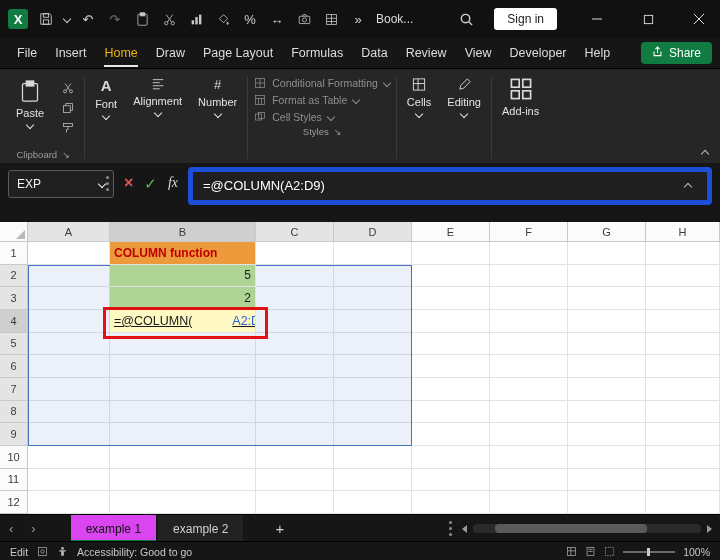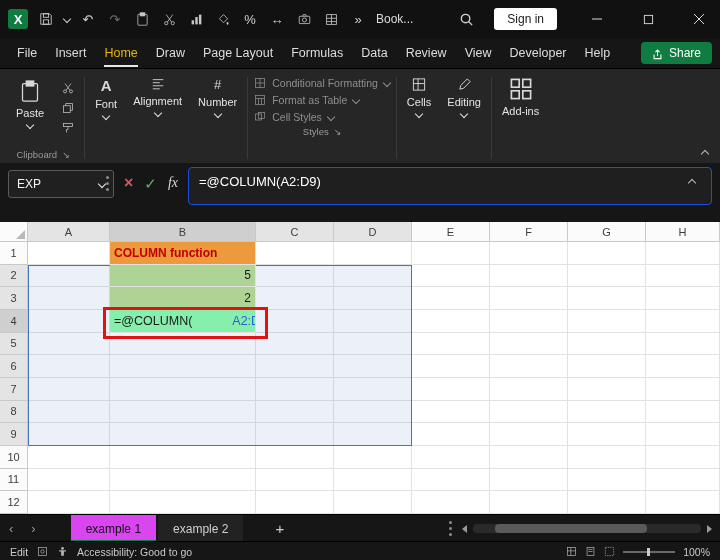--- a/index.html
+++ b/index.html
@@ -16,21 +16,21 @@
   .winctl{width:42px;height:38px;display:flex;align-items:center;justify-content:center;color:#dcdcdc;flex:none;}
   .chev{display:inline-block;width:5px;height:5px;border-right:1.3px solid currentColor;border-bottom:1.3px solid currentColor;transform:rotate(45deg);vertical-align:middle;}
   .chev.up{transform:rotate(-135deg);}
   .dots3{display:inline-block;width:3px;height:3px;border-radius:50%;background:#8a8a8a;box-shadow:0 6px 0 #8a8a8a,0 -6px 0 #8a8a8a;margin:0 4px;}
 
   
   .menubar{position:absolute;top:38px;left:0;right:0;height:30px;display:flex;align-items:center;padding:0 8px;background:#161616;}
   .menu-item{padding:5px 9px;font-size:12.5px;color:#dddddd;position:relative;white-space:nowrap;}
   .menu-item.active{color:#eab308;}
   .menu-item.active::after{content:"";position:absolute;left:9px;right:9px;bottom:-2px;height:2px;background:#e6e6e6;}
-  .share-btn{margin-left:auto;background:var(--accent-green,#107C41);color:#fff;font-size:12px;padding:4px 11px;border-radius:4px;display:flex;align-items:flex-end;gap:6px;}
+  .share-btn{margin-left:auto;background:var(--accent-green,#107C41);color:#fff;font-size:12px;padding:4px 11px;border-radius:4px;display:flex;align-items:flex-start;gap:6px;}
 
   
   .ribbon{position:absolute;top:68px;left:0;right:0;height:94px;background:#262626;border-top:1px solid #000;border-bottom:1px solid #000;display:flex;padding:2px 4px 0 4px;}
   .rgroup{display:flex;flex-direction:column;padding:2px 4px;}
   .rgroup-body{flex:1;display:flex;align-items:flex-start;gap:6px;}
   .rgroup-label{height:17px;font-size:9.5px;color:#9b9b9b;display:flex;align-items:center;justify-content:center;gap:5px;}
   .rsep{width:1px;background:#3a3a3a;margin:6px 2px;flex:none;}
   .bigbtn{display:flex;flex-direction:column;align-items:center;gap:4px;padding:6px 8px 2px 8px;color:#e3e3e3;font-size:11px;white-space:nowrap;}
   .bigbtn .blabel{display:flex;flex-direction:column;align-items:center;gap:3px;}
   .ministack{display:flex;flex-direction:column;gap:6px;padding-top:8px;}
@@ -40,34 +40,34 @@
   .collapse-chev{position:absolute;right:12px;bottom:8px;color:#bbb;}
   .launcher{font-size:9px;color:#9b9b9b;}
 
   
   .formulabar{position:absolute;top:163px;left:0;right:0;height:59px;background:#161616;}
   .namebox{position:absolute;left:8px;top:7px;width:88px;height:26px;background:#202020;border:1px solid #5a5a5a;border-radius:3px;display:flex;align-items:center;justify-content:space-between;padding:0 8px;font-size:12px;color:#f2f2f2;}
   .fbar-ctrls{position:absolute;left:102px;top:7px;height:26px;display:flex;align-items:center;gap:11px;}
   .fx{font-style:italic;font-family:"Liberation Serif",serif;color:#d8d8d8;font-size:14px;}
   .cancel-x{color:#E05252;font-size:16px;font-weight:bold;line-height:1;}
   .enter-check{color:#63B663;font-size:15px;line-height:1;}
-  .formula-input{position:absolute;left:188px;right:8px;top:4px;height:38px;background:#1f1f1f;border:1px solid #1d4ed8;border-radius:4px;padding:6px 22px 0 10px;font-size:13px;color:#fff;box-sizing:border-box;}
+  .formula-input{position:absolute;left:188px;right:8px;top:4px;height:38px;background:#1f1f1f;border:5px solid #1d4ed8;border-radius:4px;padding:6px 22px 0 10px;font-size:13px;color:#fff;box-sizing:border-box;}
   .expand-chev{position:absolute;right:16px;top:12px;color:#bbb;}
 
   
   .grid{position:absolute;top:222px;left:0;width:720px;height:292px;background:#fff;display:grid;color:#1a1a1a;}
   .gh{background:#FBFBFB;border-right:1px solid #C9C9C9;border-bottom:1px solid #C9C9C9;display:flex;align-items:center;justify-content:center;font-size:11px;color:#3c3c3c;box-sizing:border-box;}
   .gh.sel{background:#E4E4E4;}
   .gh.active{background:#CFCFCF;}
   .corner{background:#FBFBFB;border-right:1px solid #C9C9C9;border-bottom:1px solid #C9C9C9;position:relative;box-sizing:border-box;}
   .corner::after{content:"";position:absolute;right:2px;bottom:2px;border-left:9px solid transparent;border-bottom:9px solid #B8B8B8;}
   .cell{border-right:1px solid #E2E2E2;border-bottom:1px solid #E2E2E2;font-size:12px;display:flex;align-items:center;padding:0 4px;overflow:hidden;white-space:nowrap;box-sizing:border-box;}
   .cell.title{background:var(--cell-title-fill,#EC9A3C);color:var(--cell-title-text,#C00000);font-weight:bold;position:relative;z-index:3;}
   .cell.green{background:var(--cell-green-fill,#AED495);justify-content:flex-end;position:relative;z-index:3;}
-  .cell.edit{background:#86efac;position:relative;z-index:3;font-size:12.5px;}
+  .cell.edit{background:#fef9c3;position:relative;z-index:3;font-size:12.5px;text-decoration:underline;}
   .cell.edit .ref{color:var(--reference-blue,#2E5FD6);margin-left:40px;}
   .sel-overlay{position:absolute;z-index:2;background:var(--selection-fill,rgba(68,114,196,.1));border:1.5px solid var(--selection-border,#4472C4);pointer-events:none;box-sizing:border-box;}
   .red-box{position:absolute;z-index:5;border:3px solid var(--annotation-red,#E31212);pointer-events:none;box-sizing:border-box;}
 
   
   .tabbar{position:absolute;top:514px;left:0;right:0;height:27px;background:#161616;display:flex;align-items:center;border-top:1px solid #000;}
   .tab-nav{color:#9a9a9a;font-size:13px;padding:0 9px;}
   .sheet-tab{height:27px;display:flex;align-items:center;padding:0 15px;font-size:12px;position:relative;}
   .sheet-tab.active{background:#d946ef;color:#111;margin-left:26px;}
   .sheet-tab.active::after{content:"";position:absolute;left:0;right:0;bottom:0;height:2px;background:var(--accent-green,#107C41);}

